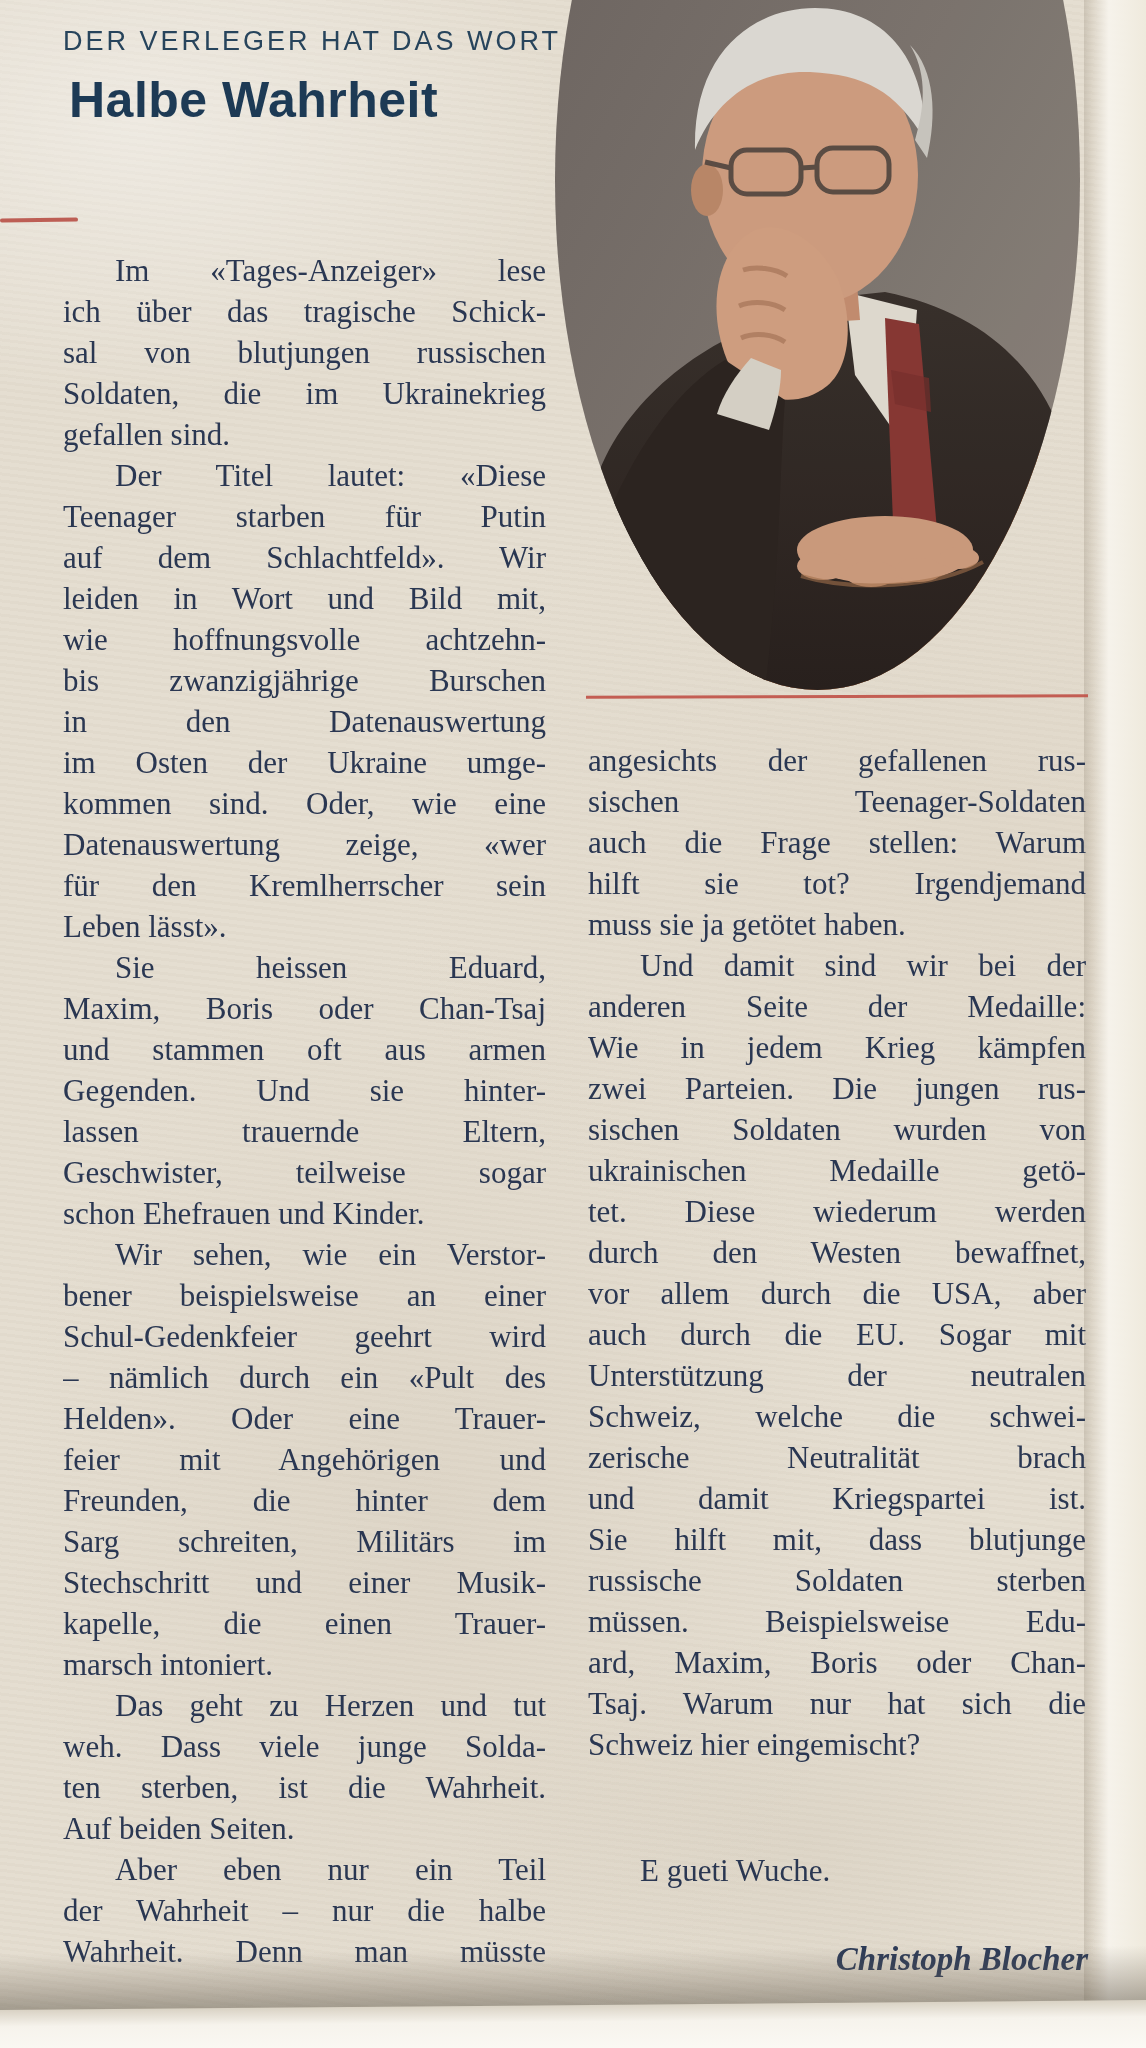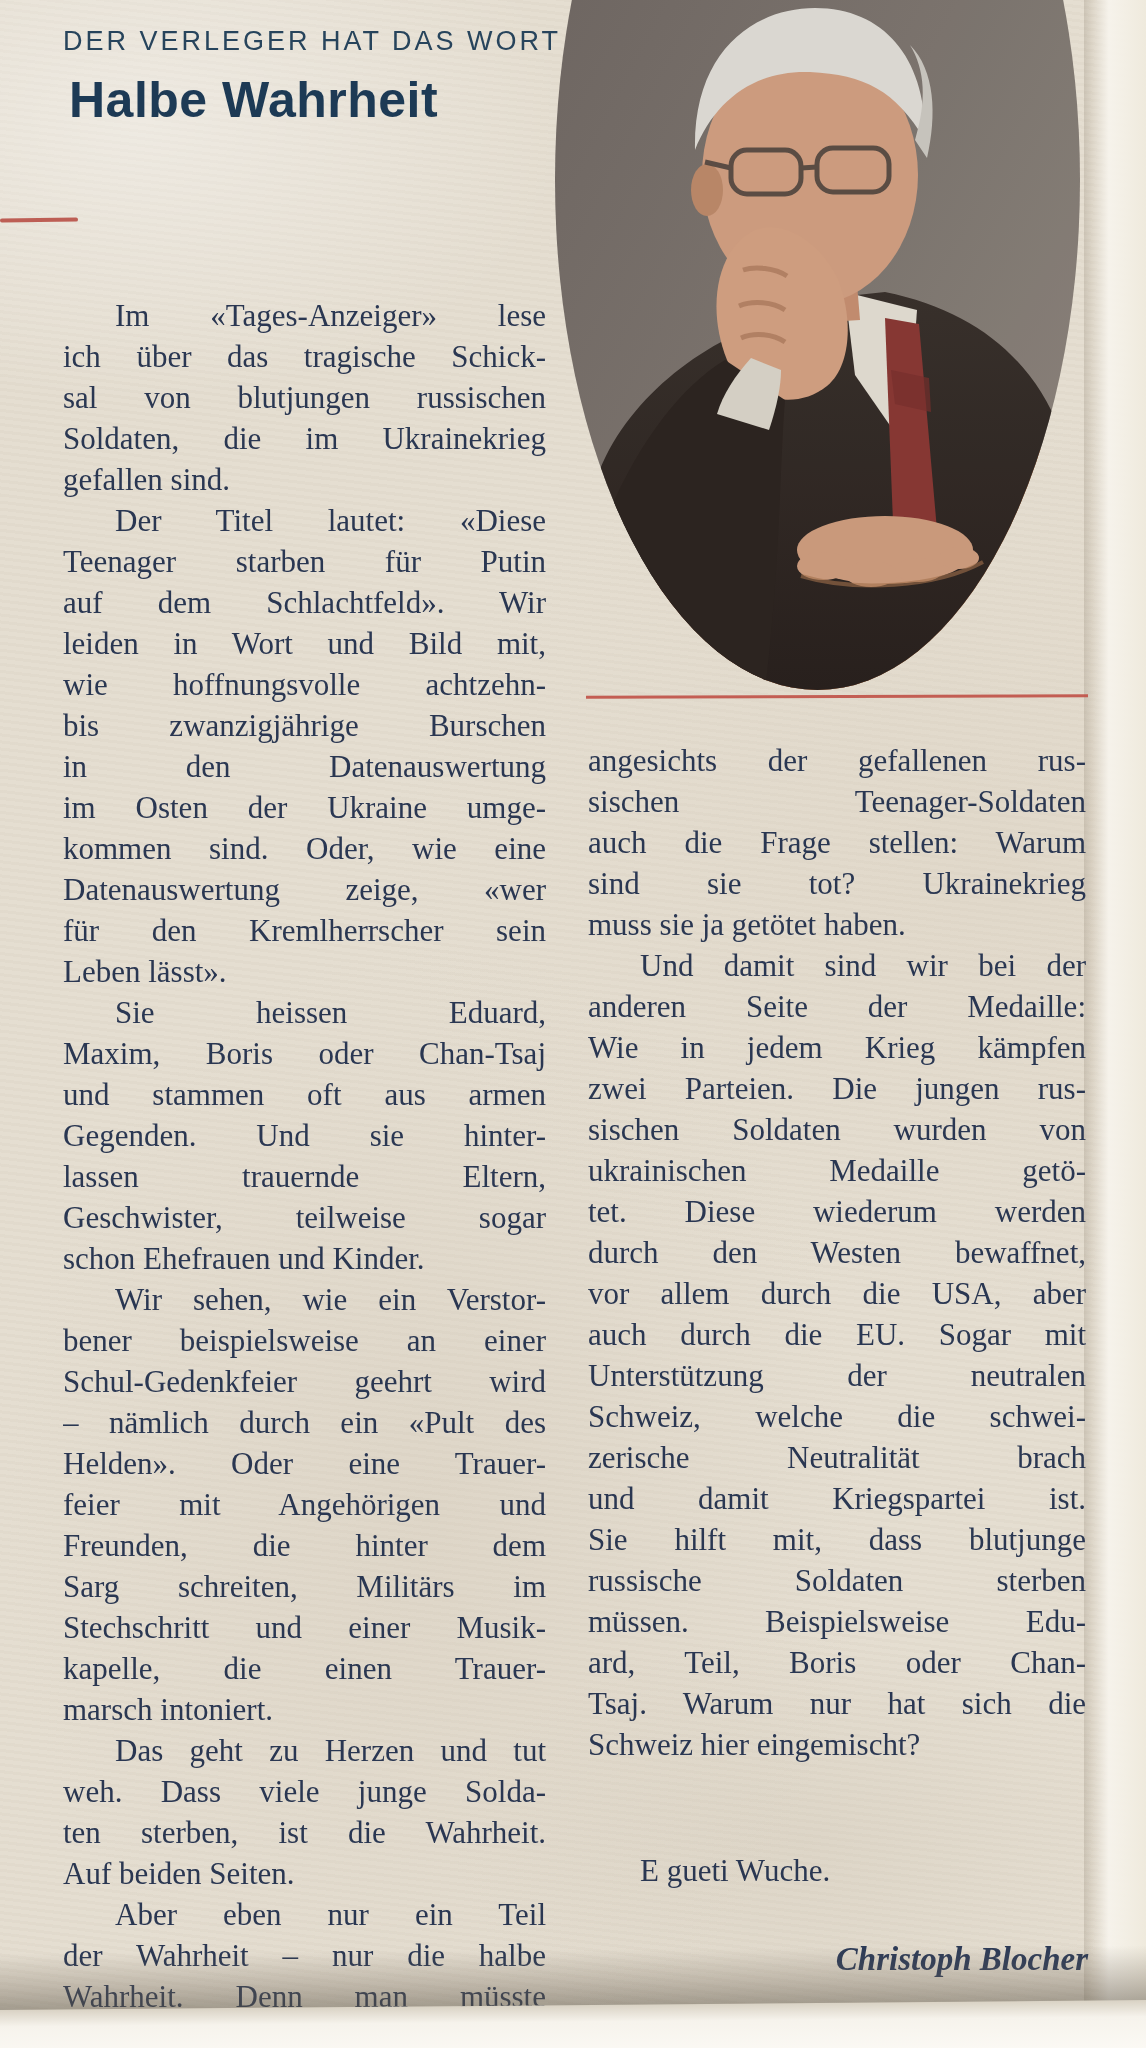--- a/index.html
+++ b/index.html
@@ -36,21 +36,21 @@
   .red-rule{
     position:absolute;left:586px;top:695px;width:502px;height:3px;
     background:#c05046;transform:rotate(-.15deg);opacity:.9;
   }
   .photo{
     position:absolute;left:555px;top:-330px;width:525px;height:1020px;
     border-radius:50%;overflow:hidden;
   }
   .photo svg{display:block;width:100%;height:100%;}
   .col{position:absolute;color:#2a3752;font-size:31px;line-height:41px;}
-  .col-left{left:63px;top:250px;width:483px;margin-top:45px;}
+  .col-left{left:63px;top:250px;width:483px;}
   .col-right{left:588px;top:740px;width:498px;}
   .line{height:41px;overflow:hidden;text-align:justify;text-align-last:justify;}
   .line.indent{padding-left:52px;}
   .line.last{text-align-last:left;}
   .closing{
     position:absolute;left:640px;top:1853px;color:#2a3752;font-size:31px;
   }
   .signature{
     position:absolute;left:588px;top:1941px;width:500px;text-align:right;
     font-style:italic;font-weight:bold;font-size:33px;color:#2c3a56;
@@ -185,40 +185,40 @@
       <div class="line">ten sterben, ist die Wahrheit.</div>
       <div class="line last">Auf beiden Seiten.</div>
       <div class="line indent">Aber eben nur ein Teil</div>
       <div class="line">der Wahrheit – nur die halbe</div>
       <div class="line">Wahrheit. Denn man müsste</div>
     </div>
   <div class="col col-right">
       <div class="line">angesichts der gefallenen rus-</div>
       <div class="line">sischen Teenager-Soldaten</div>
       <div class="line">auch die Frage stellen: Warum</div>
-      <div class="line">sind sie tot? Ukrainekrieg</div>
+      <div class="line">hilft sie tot? Irgendjemand</div>
       <div class="line last">muss sie ja getötet haben.</div>
       <div class="line indent">Und damit sind wir bei der</div>
       <div class="line">anderen Seite der Medaille:</div>
       <div class="line">Wie in jedem Krieg kämpfen</div>
       <div class="line">zwei Parteien. Die jungen rus-</div>
       <div class="line">sischen Soldaten wurden von</div>
       <div class="line">ukrainischen Medaille getö-</div>
       <div class="line">tet. Diese wiederum werden</div>
       <div class="line">durch den Westen bewaffnet,</div>
       <div class="line">vor allem durch die USA, aber</div>
       <div class="line">auch durch die EU. Sogar mit</div>
       <div class="line">Unterstützung der neutralen</div>
       <div class="line">Schweiz, welche die schwei-</div>
       <div class="line">zerische Neutralität brach</div>
       <div class="line">und damit Kriegspartei ist.</div>
       <div class="line">Sie hilft mit, dass blutjunge</div>
       <div class="line">russische Soldaten sterben</div>
       <div class="line">müssen. Beispielsweise Edu-</div>
-      <div class="line">ard, Teil, Boris oder Chan-</div>
+      <div class="line">ard, Maxim, Boris oder Chan-</div>
       <div class="line">Tsaj. Warum nur hat sich die</div>
       <div class="line last">Schweiz hier eingemischt?</div>
     </div>
 
   <div class="closing">E gueti Wuche.</div>
   <div class="signature">Christoph Blocher</div>
 
   <div class="bottom-shadow"></div>
   <div class="bottom-surface"></div>
 </div>

